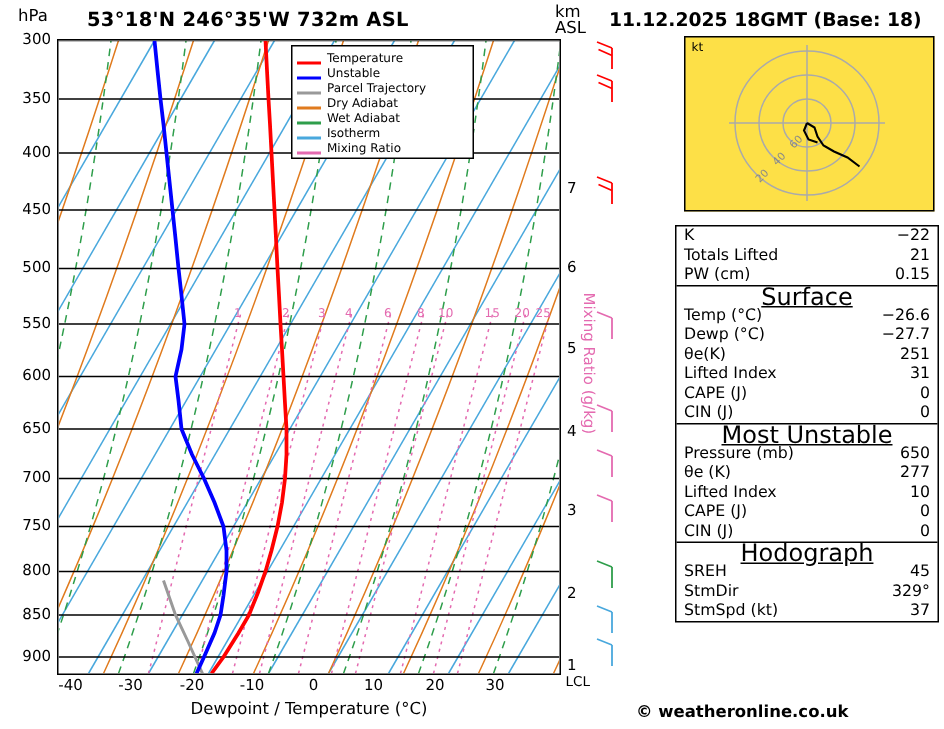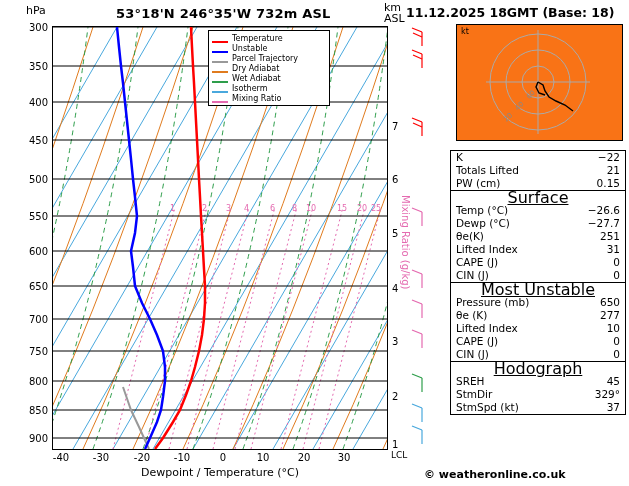--- a/index.html
+++ b/index.html
@@ -1,22 +1,22 @@
 <!DOCTYPE html>
 <html><head>
 <meta charset="utf-8">
 <style>
   html,body{margin:0;padding:0;}
   body{width:629px;height:486px;background:#ffffff;font-family:"DejaVu Sans",sans-serif;color:#000;overflow:hidden;position:relative;}
   .root{position:absolute;left:0;top:0;width:629px;height:486px;}
 
   
-  #skewt-panel{position:absolute;left:16px;top:0;width:400px;height:356px;}
+  #skewt-panel{position:absolute;left:2px;top:0;width:400px;height:356px;}
   #hpa-label{position:absolute;left:10px;top:4px;font-size:11px;}
-  #station-title{position:absolute;left:56px;top:6px;font-size:13px;font-weight:bold;letter-spacing:.2px;margin-left:44px;}
+  #station-title{position:absolute;left:56px;top:6px;font-size:13px;font-weight:bold;letter-spacing:.2px;}
   #km-label{position:absolute;left:368px;top:2px;font-size:11px;text-align:left;line-height:11px;}
 
   .plot{position:absolute;left:36px;top:26px;width:336px;height:424px;border:1px solid #000;box-sizing:border-box;overflow:hidden;background:#fff;}
   .plot svg{position:absolute;left:0;top:0;}
 
   .ytick{position:absolute;left:0;width:32px;text-align:right;font-size:10px;transform:translateY(-50%);}
   .xtick{position:absolute;top:452px;font-size:10px;transform:translateX(-50%);}
   #xaxis-title{position:absolute;left:36px;width:336px;top:466px;text-align:center;font-size:11px;}
 
   
@@ -28,21 +28,21 @@
 
   
   #legend{position:absolute;left:192px;top:30px;width:122px;background:#fff;border:1px solid #000;padding:2px 3px;box-sizing:border-box;}
   #legend .row{display:flex;align-items:flex-end;height:10px;font-size:8px;line-height:8px;}
   #legend .swatch{width:16px;height:0;border-top-width:2px;border-top-style:solid;margin-right:4px;flex:0 0 16px;}
 
   
   #right-panel{position:absolute;left:402px;top:0;width:227px;height:346px;}
   #run-title{position:absolute;left:4px;top:5px;font-size:12.5px;font-weight:bold;white-space:nowrap;}
 
-  #hodograph-box{position:absolute;left:54px;top:24px;width:165px;height:115px;border:1px solid #000;background:#f97316;}
+  #hodograph-box{position:absolute;left:54px;top:24px;width:165px;height:115px;border:1px solid #000;background:#fde047;}
   #hodograph-box .kt{position:absolute;left:4px;top:2px;font-size:8px;}
 
   .tbl{position:absolute;left:48px;width:176px;border:1px solid #000;box-sizing:border-box;background:#fff;font-size:10.5px;}
   .tbl .line{display:flex;justify-content:space-between;padding:0 5px;height:13px;line-height:13px;white-space:nowrap;}
   .tbl .hdr{text-align:center;display:block;height:13px;line-height:13px;font-size:16px;text-decoration:underline;}
   .tbl .sep{border-top:1px solid #000;}
 
   #stats-box{top:150px;}
   #credit{position:absolute;left:424px;top:468px;font-size:11px;font-weight:bold;}
 </style>

